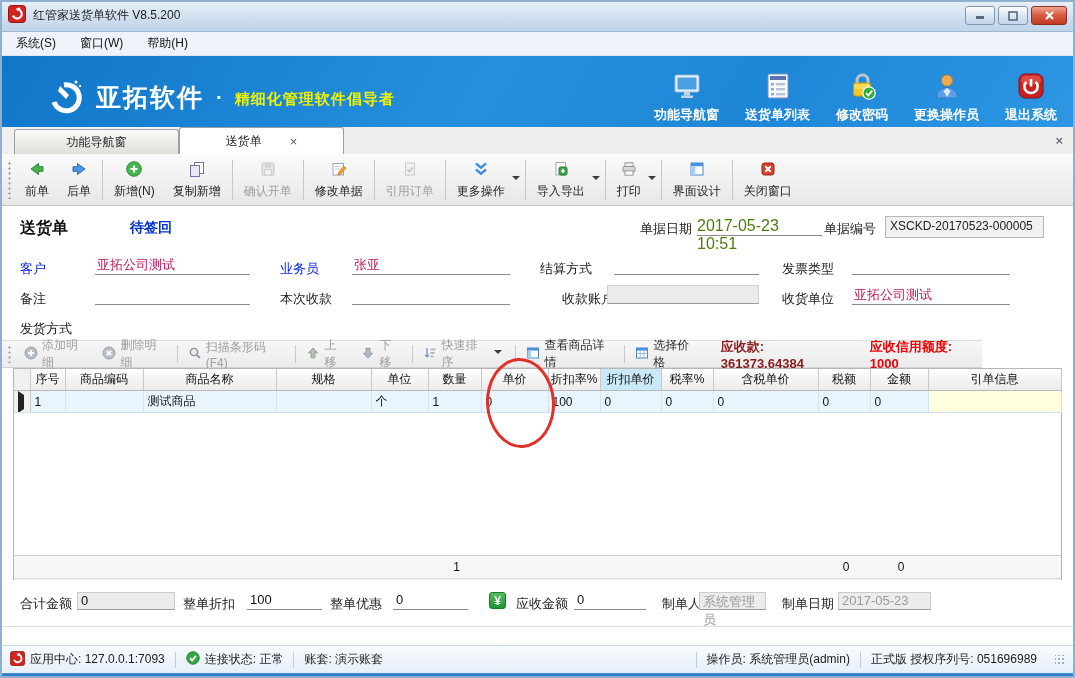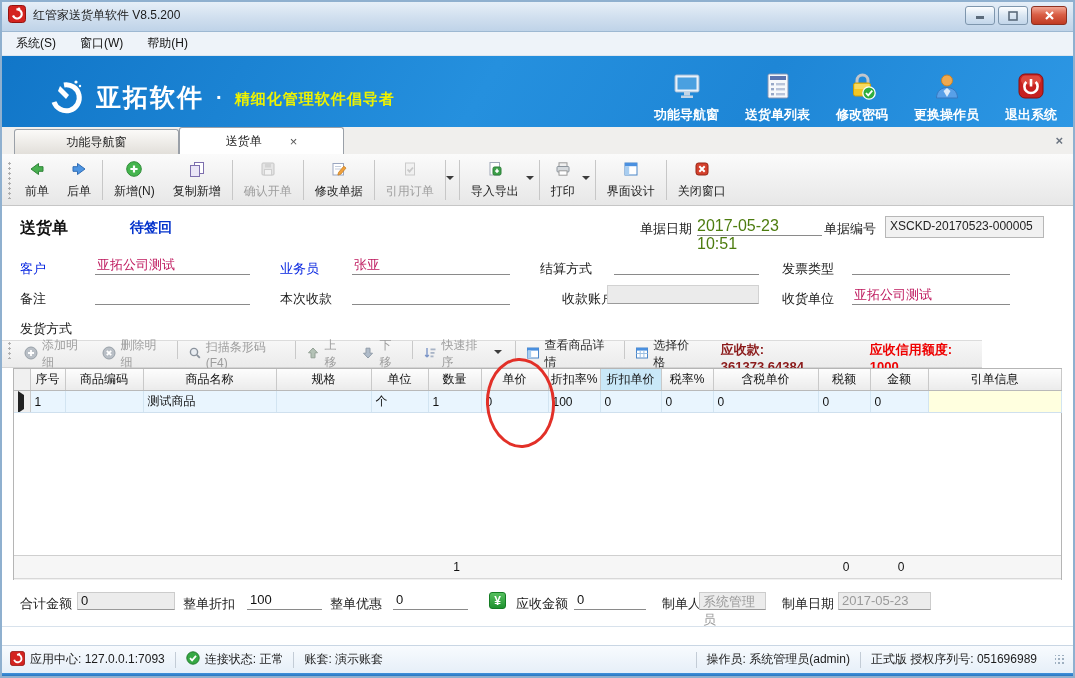--- a/index.html
+++ b/index.html
@@ -70,21 +70,21 @@
   
   .formarea{position:absolute;left:0;top:250px;width:1075px;height:90px;background:#fff;}
   .flab{position:absolute;font-size:13px;color:#1c1c1c;}
   .flab.blue{color:#0423e0;}
   .ffield{position:absolute;height:19px;border-bottom:1px solid #8a8a8a;font-size:13px;color:#be185d;padding-left:2px;box-sizing:border-box;}
   .ffield.gray{background:#ebebeb;border:1px solid #d2d2d2;border-bottom:1px solid #9a9a9a;}
 
   
   .detailbar{position:absolute;left:0;top:340px;width:982px;height:28px;
     background:linear-gradient(#f7f7f7,#ebebeb);border-top:1px solid #dcdcdc;border-bottom:1px solid #d4d4d4;
-    display:flex;padding-left:8px;box-sizing:border-box;}
+    display:flex;align-items:center;padding-left:8px;box-sizing:border-box;}
   .dgrip{width:3px;height:18px;margin:0 6px 0 0;
     background-image:radial-gradient(circle,#b0b0b0 1px,transparent 1.2px);background-size:3px 5px;}
   .dbtn{display:flex;align-items:center;gap:4px;font-size:12px;color:#2a2a2a;padding:0 7px;}
   .dbtn.disabled{color:#9d9d9d;}
   .dsep{width:1px;height:18px;background:#c9c9c9;margin:0 3px;}
   .recv{font-size:13px;font-weight:bold;color:#8b1a1a;margin-left:14px;}
   .credit{font-size:13px;font-weight:bold;color:#ee0000;margin-left:22px;}
 
   
   .gridwrap{position:absolute;left:13px;top:368px;width:1049px;height:231px;border:1px solid #b5b5b5;
@@ -300,20 +300,26 @@
     </span>
     <span class="tsep"></span>
     <span class="tbtn disabled">
       <span><svg width="18" height="18" viewBox="0 0 18 18">
             <rect x="4.5" y="3" width="9" height="12" fill="#efefef" stroke="#afafaf"></rect>
             <path d="M6.5 9.5 l2 2.2 3.5-4.2" stroke="#9cb49c" stroke-width="1.8" fill="none"></path>
           </svg></span>
       <span>引用订单</span>
     </span>
     <span class="tsep"></span>
+    <span class="tbtn">
+      <span><svg width="18" height="18" viewBox="0 0 18 18">
+            <path d="M4 3.5 l5 4.2 5-4.2 M4 9.5 l5 4.2 5-4.2" fill="none" stroke="#3f8ede" stroke-width="2.4"></path>
+          </svg></span>
+      <span>更多操作</span>
+    </span>
     <span class="drop"></span>
     <span class="tsep"></span>
     <span class="tbtn">
       <span><svg width="18" height="18" viewBox="0 0 18 18">
             <rect x="4" y="2.5" width="9.5" height="12.5" fill="#fff" stroke="#a0a8b8"></rect>
             <rect x="7" y="7" width="8" height="8" rx="1.5" fill="#3da04a" stroke="#2a7c36"></rect>
             <path d="M11 8.8 v3 M9.4 10.4 l1.6 1.8 1.6-1.8" stroke="#fff" stroke-width="1.5" fill="none"></path>
           </svg></span>
       <span>导入导出</span>
     </span>

